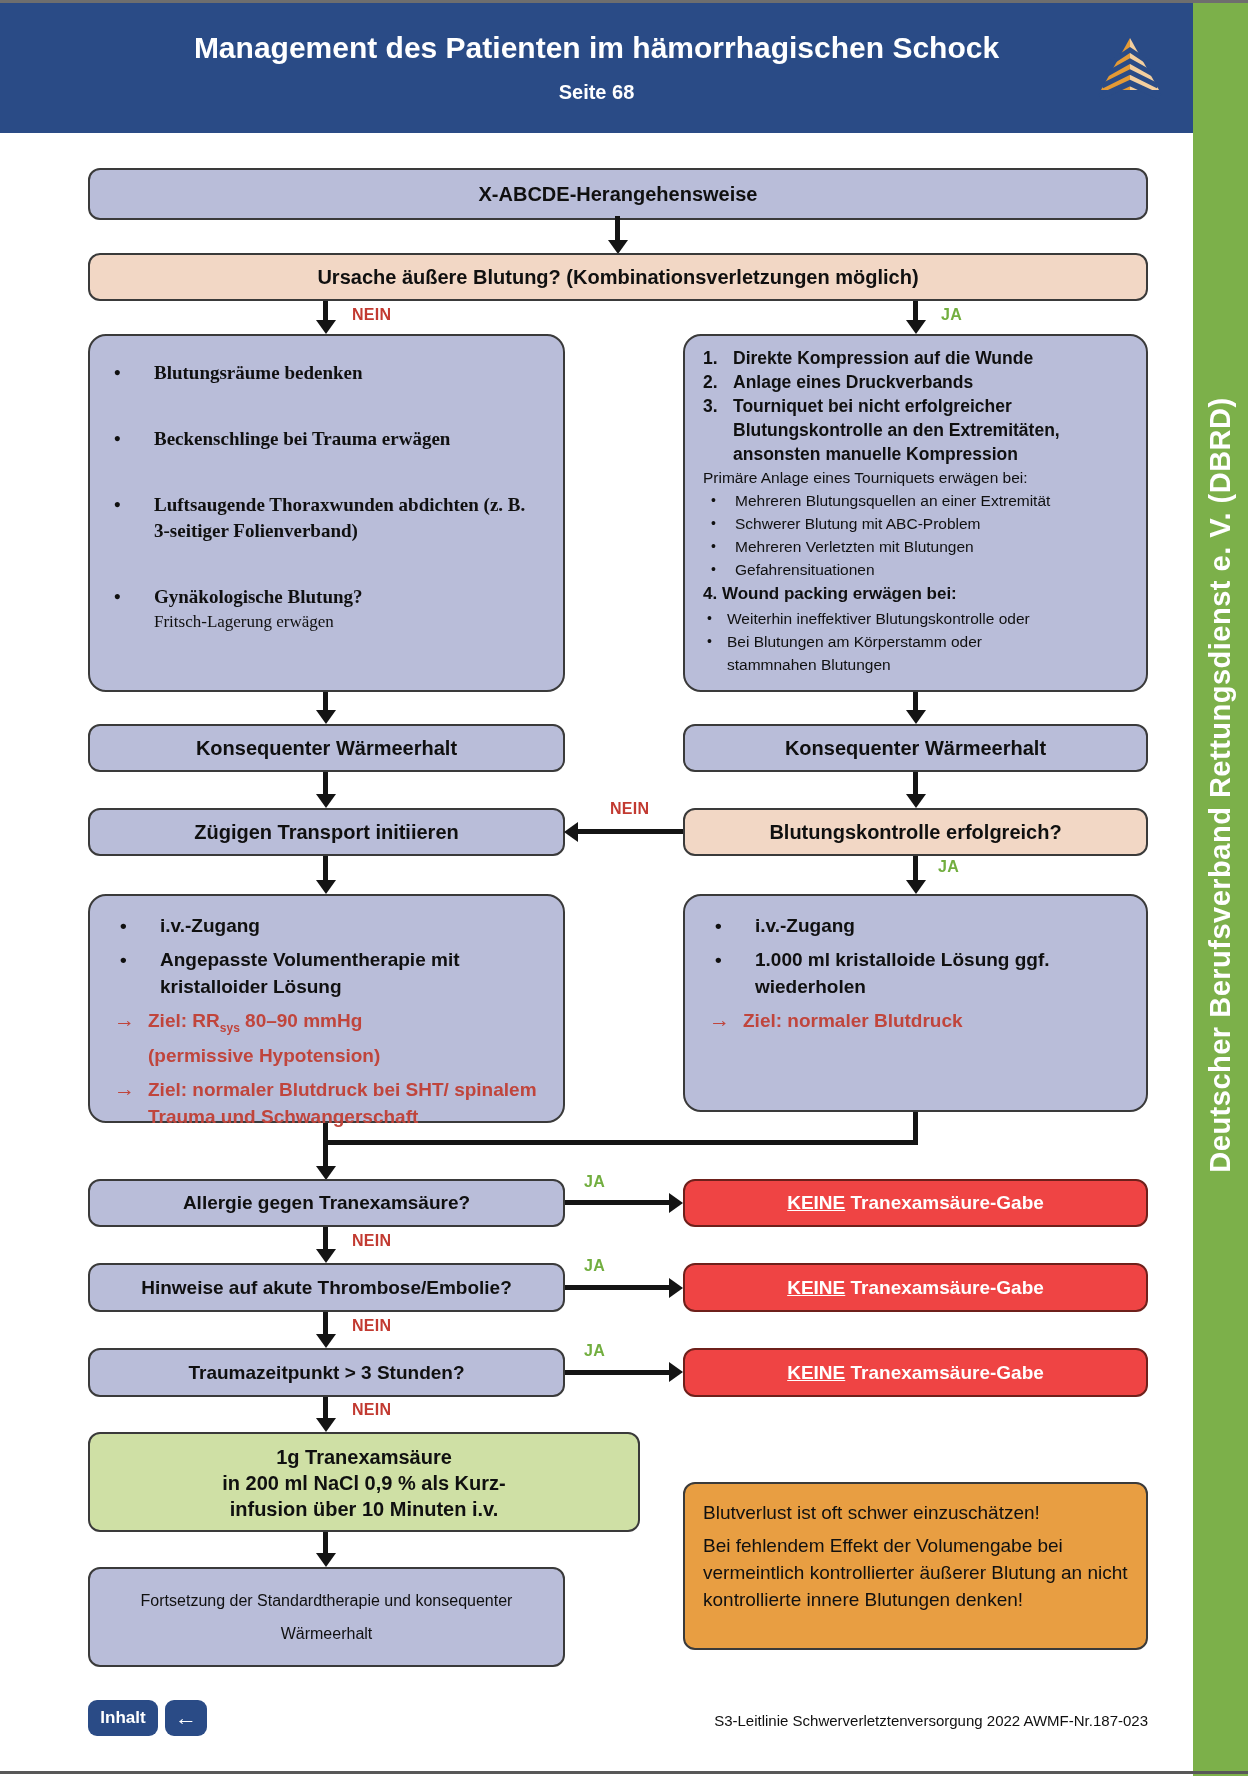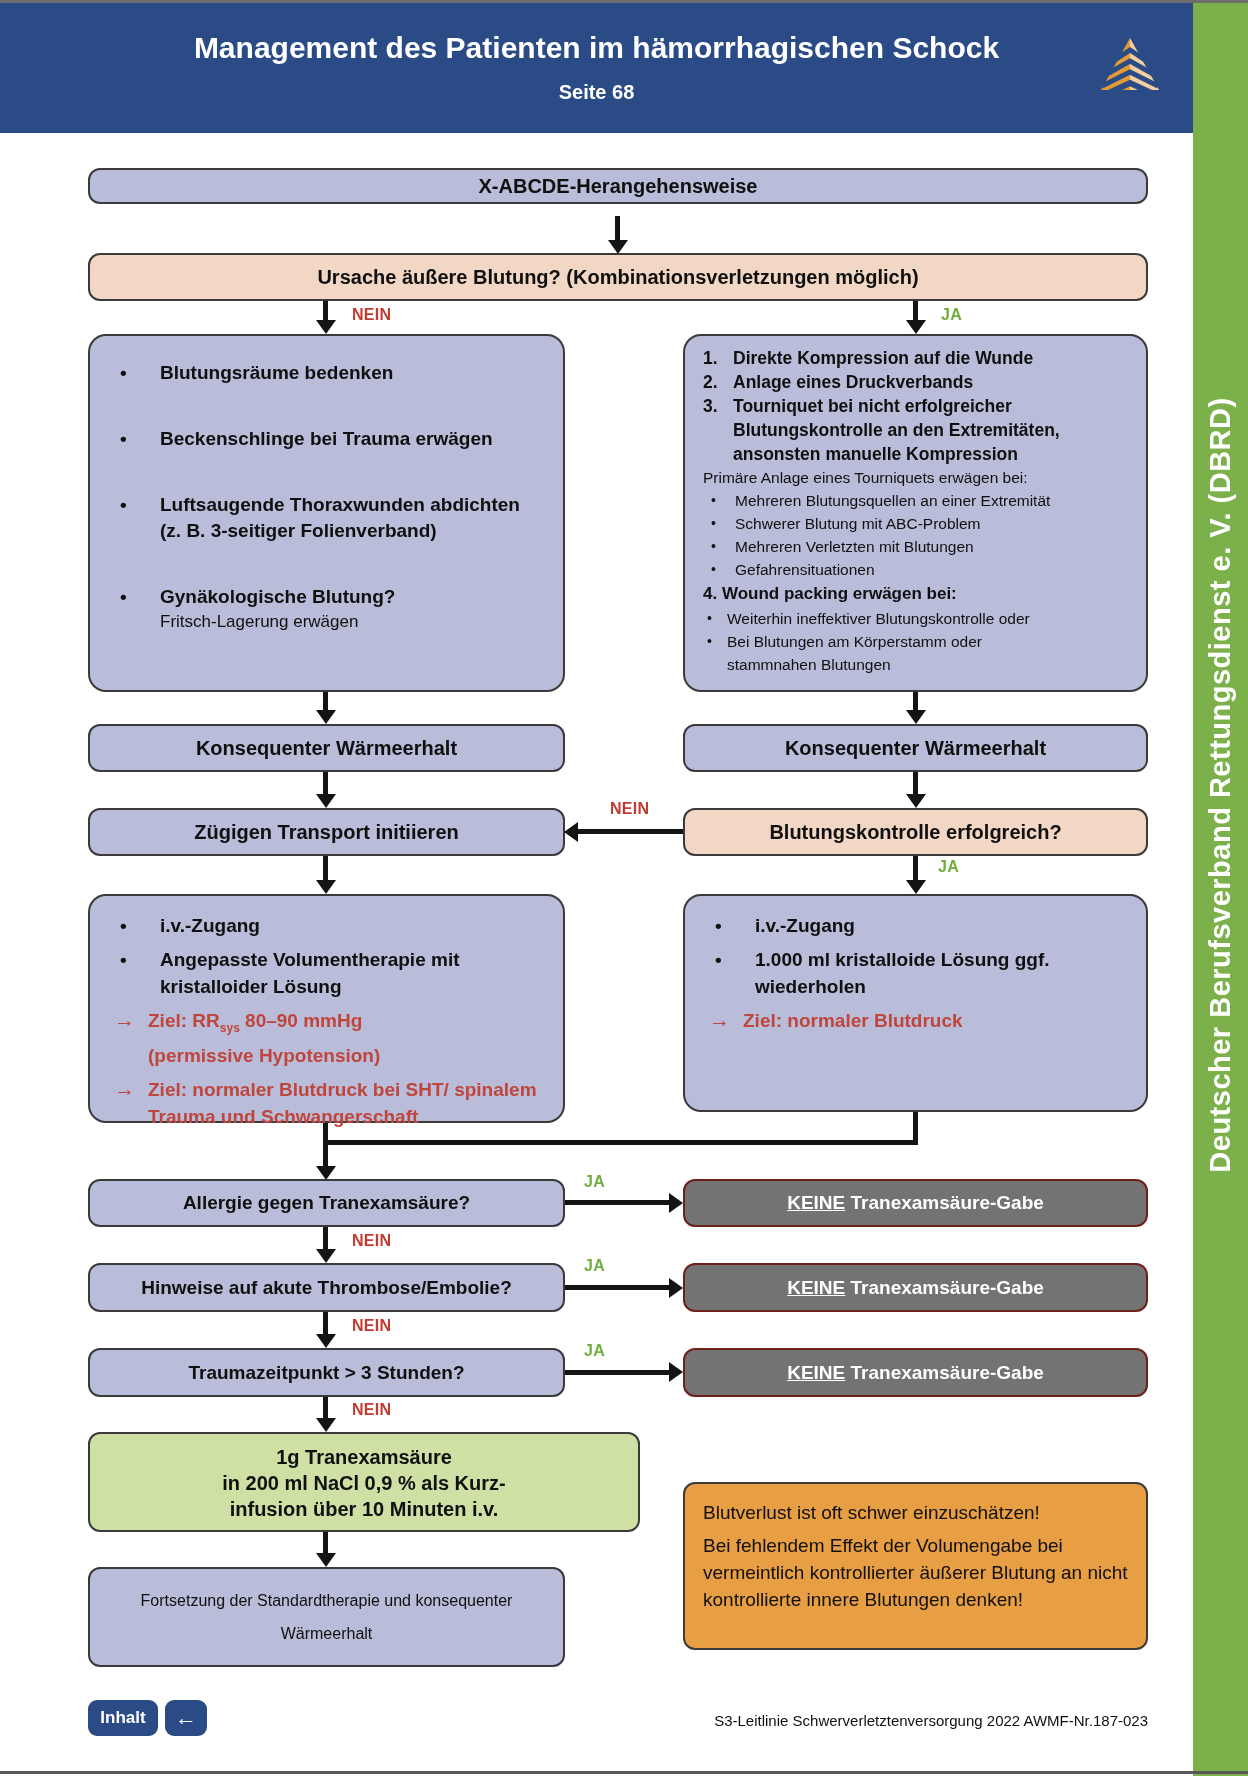--- a/index.html
+++ b/index.html
@@ -3,21 +3,21 @@
 <meta charset="utf-8">
 <style>
   html,body{margin:0;padding:0;}
   body{
     width:1248px;height:1776px;position:relative;background:#ffffff;
     font-family:"Liberation Sans", sans-serif;color:#101010;overflow:hidden;
   }
   .abs{position:absolute;}
   .box{position:absolute;border:2px solid #3a3a3a;box-sizing:border-box;background:#b9bdd9;}
   .pink{background:#f2d7c5;}
-  .redbox{background:#737373;border-color:#6e201b;color:#ffffff;}
+  .redbox{background:#ef4444;border-color:#6e201b;color:#ffffff;}
   .greenbox{background:#cfe0a5;}
   .notebox{background:#e89e42;border-color:#3a3a3a;}
   .r12{border-radius:12px;}
   .r18{border-radius:18px;}
   .center{display:flex;align-items:center;justify-content:center;text-align:center;}
   .q{font-weight:bold;font-size:20px;}
   .q19{font-weight:bold;font-size:19px;}
   .vl{position:absolute;width:5px;background:#141414;}
   .hl{position:absolute;height:5px;background:#141414;}
   .ahd{position:absolute;width:0;height:0;border-left:10px solid transparent;border-right:10px solid transparent;border-top:14px solid #141414;}
@@ -26,21 +26,21 @@
   .lbl{position:absolute;font-weight:bold;font-size:16px;letter-spacing:.3px;}
   .nein{color:#c23a31;text-align:center;}
   .ja{color:#72ae3f;}
   .header{position:absolute;left:0;top:3px;width:1193px;height:130px;background:#2a4b86;color:#fff;}
   .header .title{position:absolute;left:0;top:28px;width:100%;text-align:center;font-size:30px;font-weight:bold;}
   .header .subtitle{position:absolute;left:0;top:78px;width:100%;text-align:center;font-size:20px;font-weight:bold;}
   .sidebar{position:absolute;left:1193px;top:0;width:55px;height:1776px;background:#7cb04a;z-index:2;}
   .sidebar-text{position:absolute;left:765px;top:765px;width:910px;height:40px;line-height:40px;
     text-align:center;color:#fff;font-size:29px;font-weight:bold;letter-spacing:.5px;
     transform:rotate(-90deg);z-index:3;}
-  .bigpad{padding:24px 24px 0 24px;}
+  .bigpad{padding:24px 24px 0 18px;font-family:Liberation Serif, serif;}
   .bullet{position:relative;padding-left:46px;font-weight:bold;font-size:19px;line-height:26px;}
   .bullet::before{content:"\2022";position:absolute;left:6px;top:0;}
   .bullet .sub{font-weight:normal;font-size:17px;line-height:24px;}
   .mb40{margin-bottom:40px;}
   .numrow{display:flex;font-weight:bold;font-size:17.5px;line-height:24px;}
   .numrow .num{width:30px;flex:0 0 30px;}
   .numrow .ntext{flex:1;}
   .sline{font-size:15.5px;line-height:23px;}
   .sbullet{position:relative;padding-left:32px;font-size:15.5px;line-height:23px;}
   .sbullet::before{content:"\2022";position:absolute;left:8px;top:0;font-size:14px;}
@@ -72,21 +72,21 @@
     <path d="M 14 28 L 32 16 L 50 28" stroke="#2a4b86" stroke-width="5" fill="none"></path>
     <path d="M 9 40 L 32 27 L 55 40" stroke="#2a4b86" stroke-width="5" fill="none"></path>
     <path d="M 4 52 L 32 38 L 60 52" stroke="#2a4b86" stroke-width="5" fill="none"></path>
     <path d="M 2 63 L 32 49 L 62 63" stroke="#2a4b86" stroke-width="6" fill="none"></path>
   </svg>
 </div>
 
 <div class="sidebar"></div>
 <div class="sidebar-text">Deutscher Berufsverband Rettungsdienst e. V. (DBRD)</div>
 
-<div class="box r12 center q" style="left:88px;top:168px;width:1060px;height:36px;">
+<div class="box r12 center q" style="left:88px;top:168px;width:1060px;height:52px;">
   <span>X-ABCDE-Herangehensweise</span>
 </div>
 
 <div class="vl" style="left:615px;top:216px;height:25px;"></div>
 <div class="ahd" style="left:608px;top:240px;"></div>
 
 <div class="box r12 center q pink" style="left:88px;top:253px;width:1060px;height:48px;">
   <span>Ursache äußere Blutung? (Kombinationsverletzungen möglich)</span>
 </div>
 

